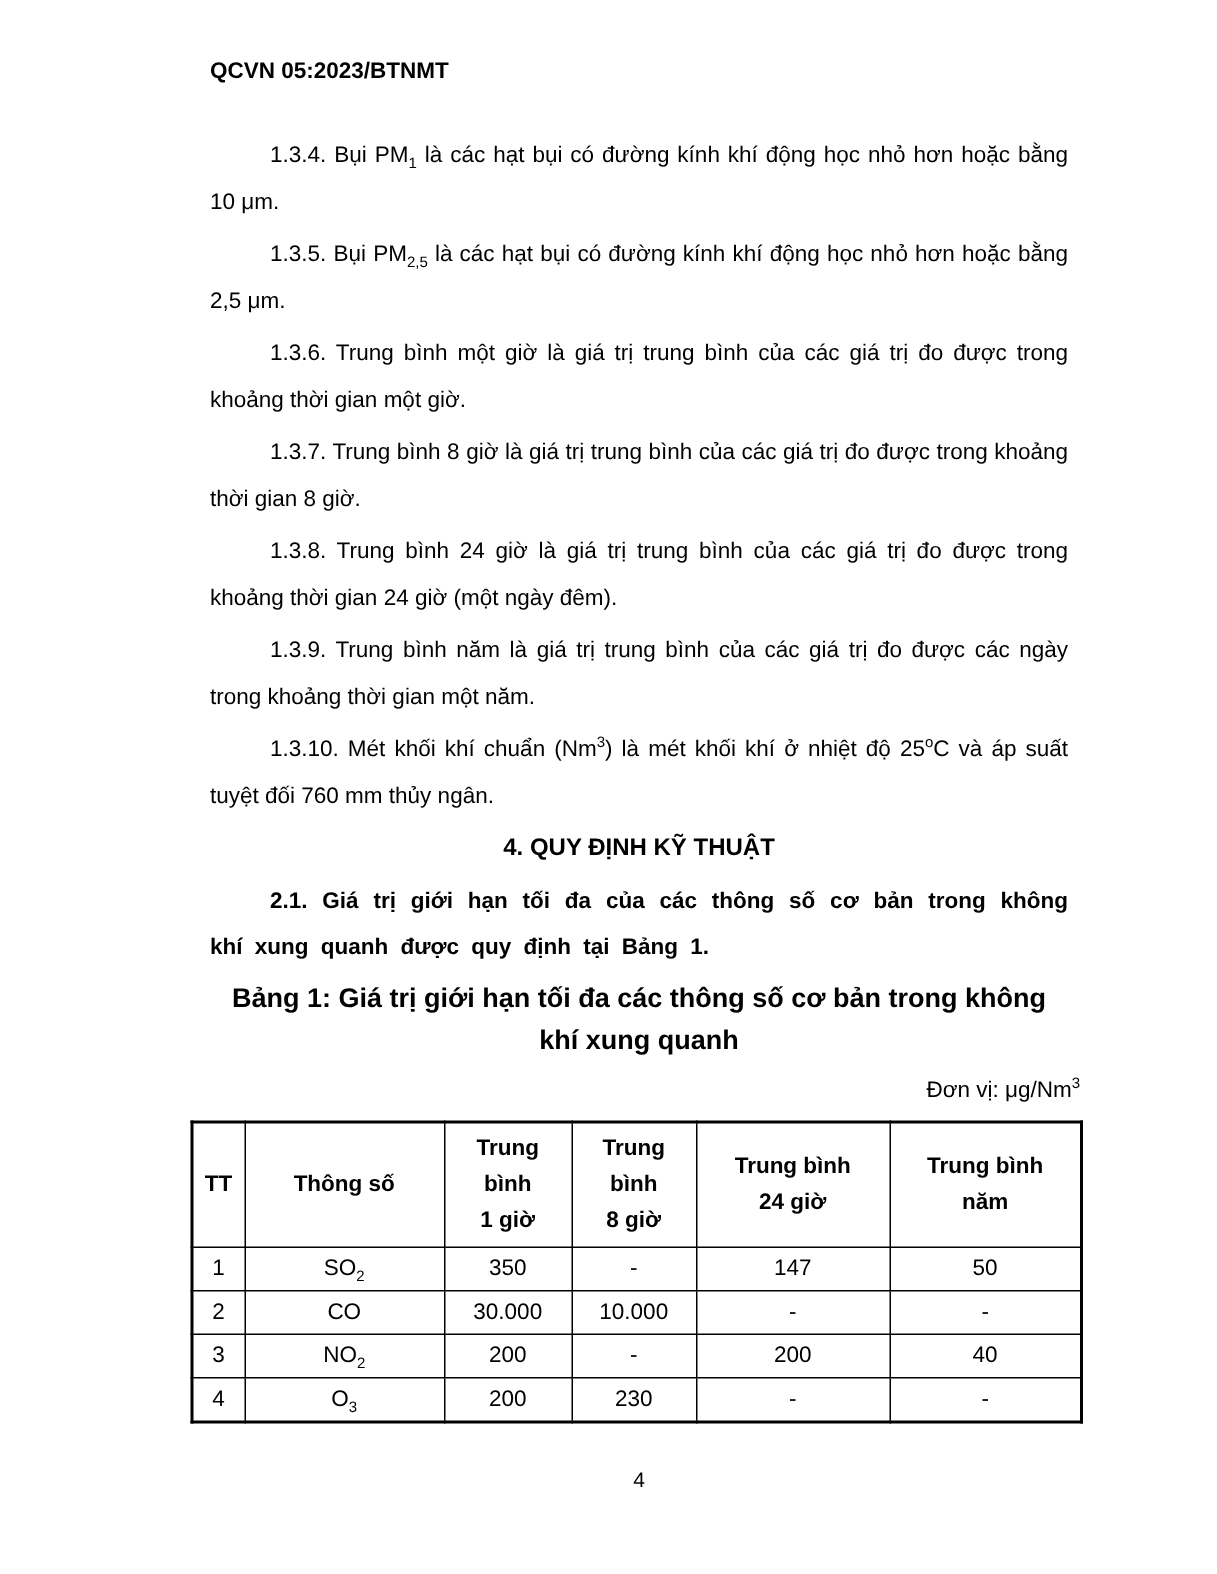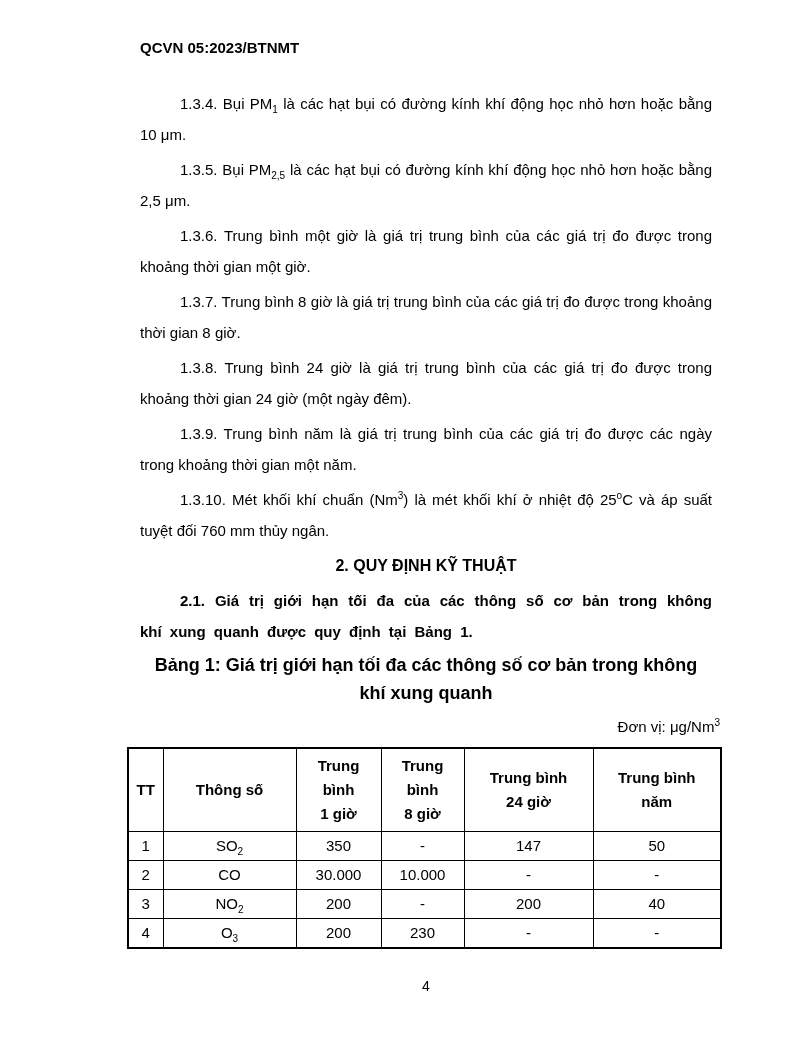--- a/index.html
+++ b/index.html
@@ -97,21 +97,21 @@
   <div class="doc-header">QCVN 05:2023/BTNMT</div>
 
   <p class="body">1.3.4. Bụi PM<sub>1</sub> là các hạt bụi có đường kính khí động học nhỏ hơn hoặc bằng 10 μm.</p>
   <p class="body">1.3.5. Bụi PM<sub>2,5</sub> là các hạt bụi có đường kính khí động học nhỏ hơn hoặc bằng 2,5 μm.</p>
   <p class="body">1.3.6. Trung bình một giờ là giá trị trung bình của các giá trị đo được trong khoảng thời gian một giờ.</p>
   <p class="body">1.3.7. Trung bình 8 giờ là giá trị trung bình của các giá trị đo được trong khoảng thời gian 8 giờ.</p>
   <p class="body">1.3.8. Trung bình 24 giờ là giá trị trung bình của các giá trị đo được trong khoảng thời gian 24 giờ (một ngày đêm).</p>
   <p class="body">1.3.9. Trung bình năm là giá trị trung bình của các giá trị đo được các ngày trong khoảng thời gian một năm.</p>
   <p class="body">1.3.10. Mét khối khí chuẩn (Nm<sup>3</sup>) là mét khối khí ở nhiệt độ 25<sup>o</sup>C và áp suất tuyệt đối 760 mm thủy ngân.</p>
 
-  <div class="section-heading">2. QUY ĐỊNH KỸ THUẬT</div>
+  <div class="section-heading">4. QUY ĐỊNH KỸ THUẬT</div>
 
   <p class="body clause">2.1. Giá trị giới hạn tối đa của các thông số cơ bản trong không khí xung quanh được quy định tại Bảng 1.</p>
 
   <div class="table-caption">Bảng 1: Giá trị giới hạn tối đa các thông số cơ bản trong không khí xung quanh</div>
 
   <div class="unit-note">Đơn vị: μg/Nm<sup>3</sup></div>
 
   <table class="limits">
     <colgroup>
       <col style="width:35px">

